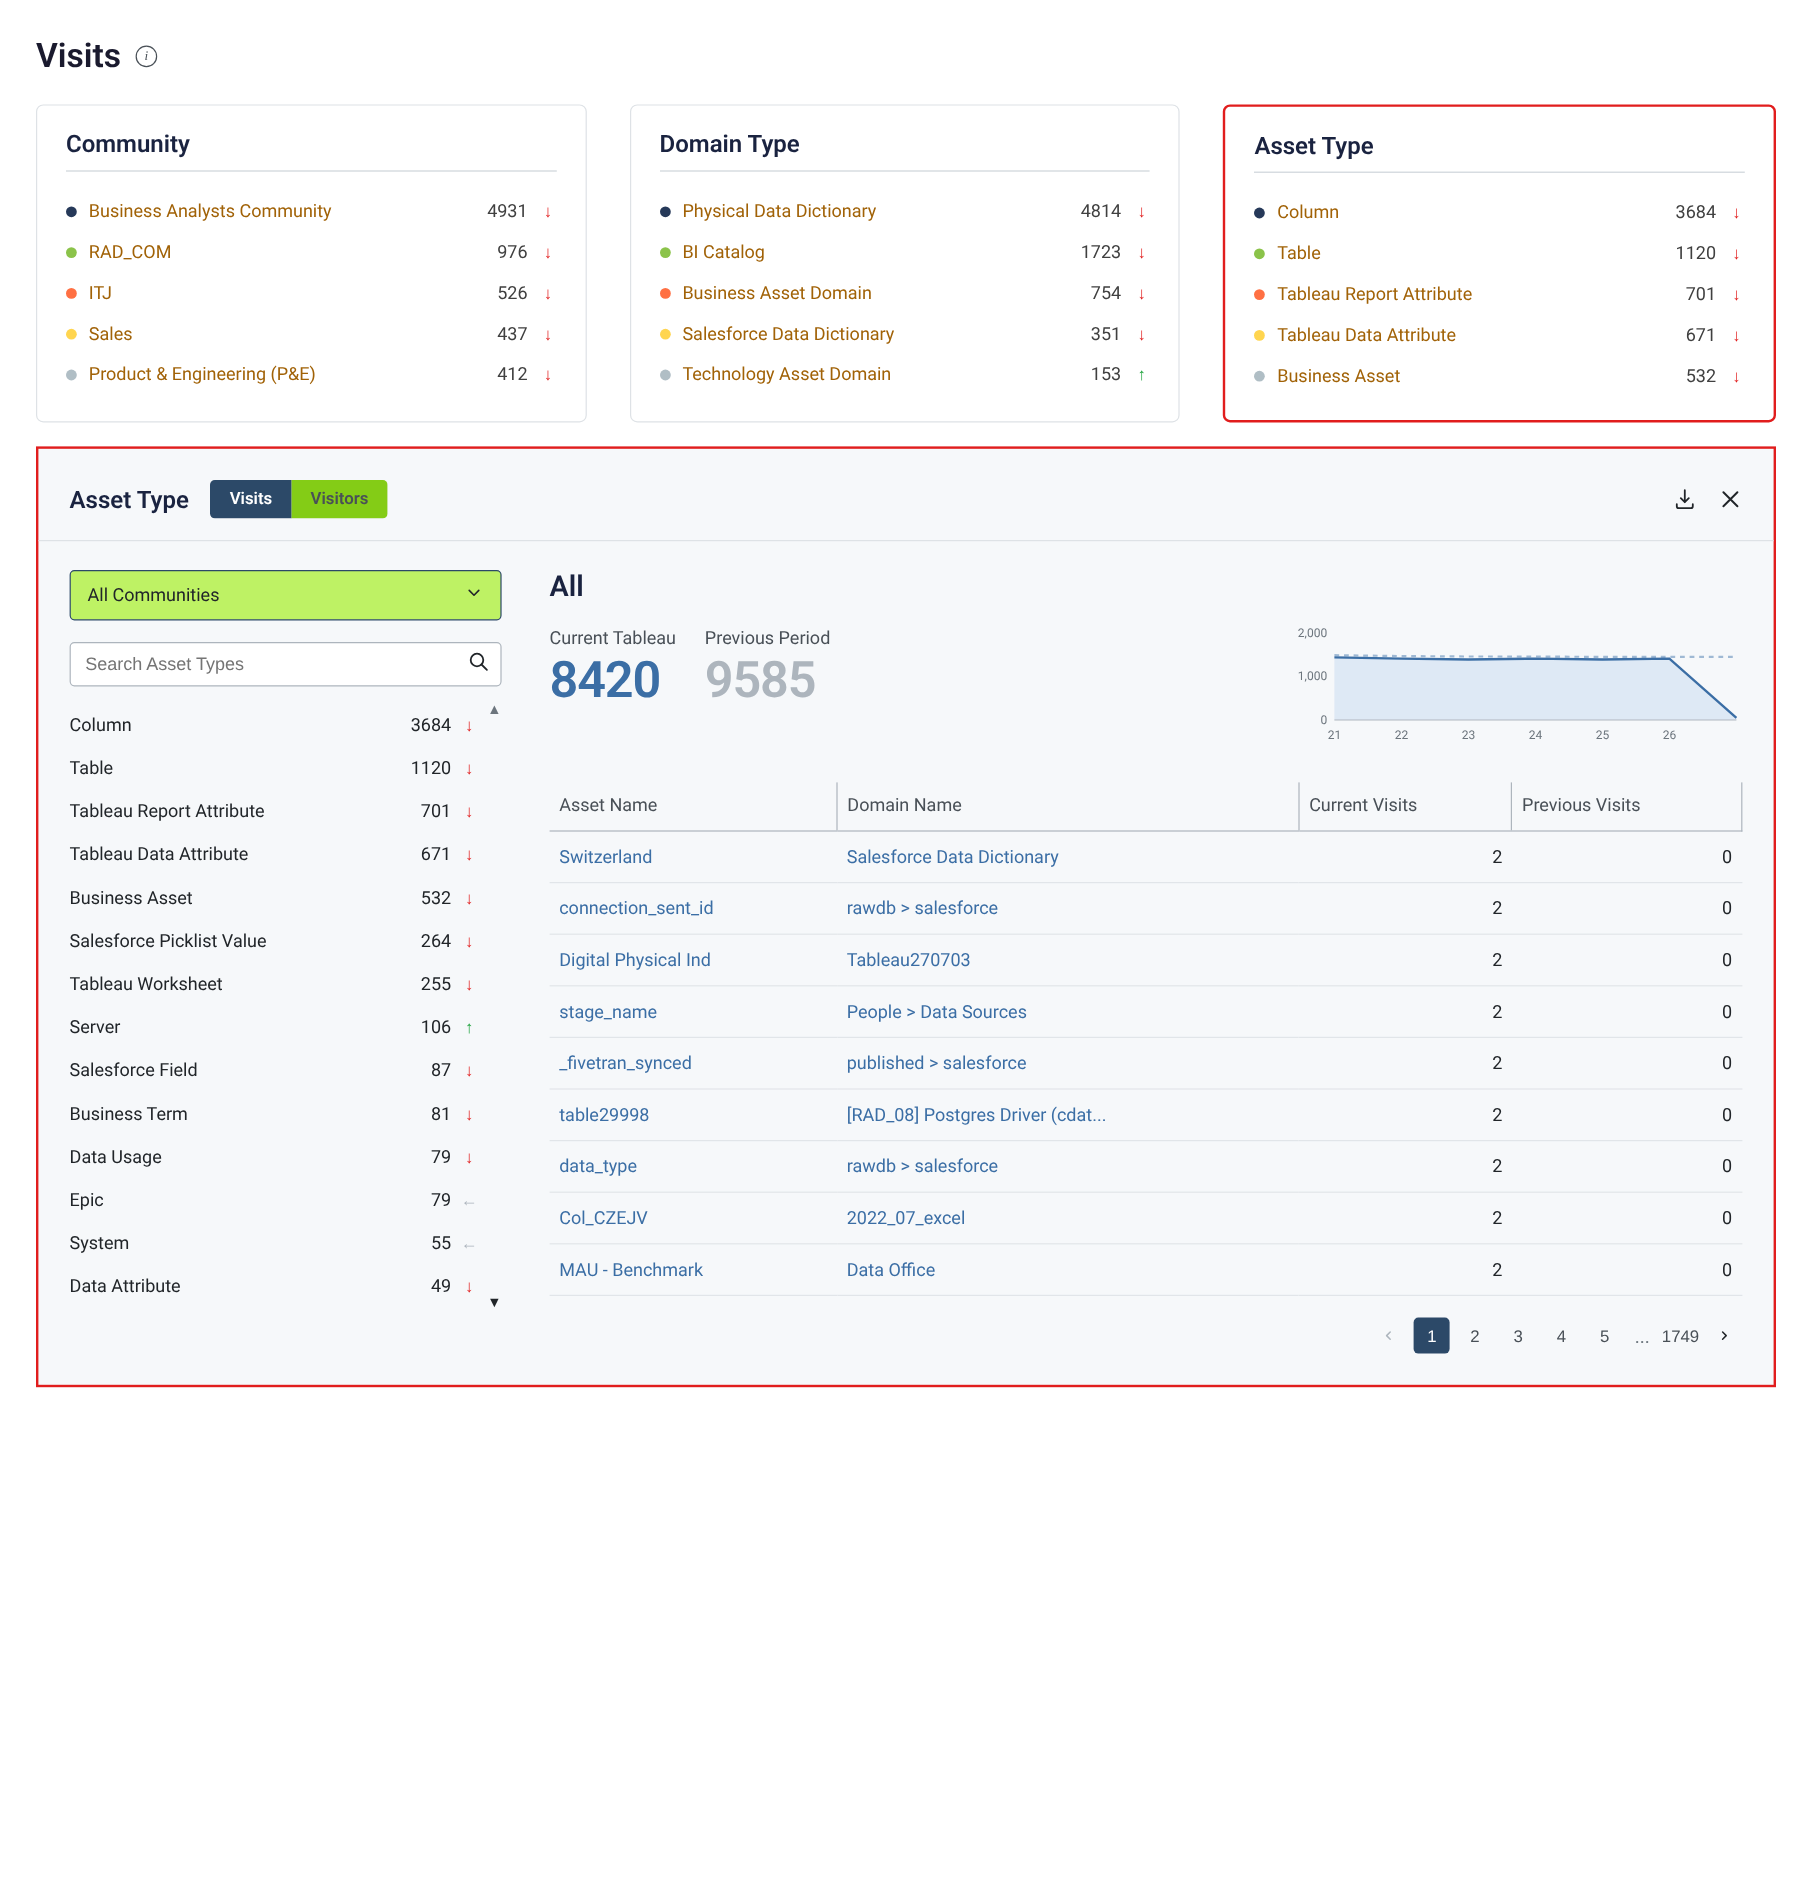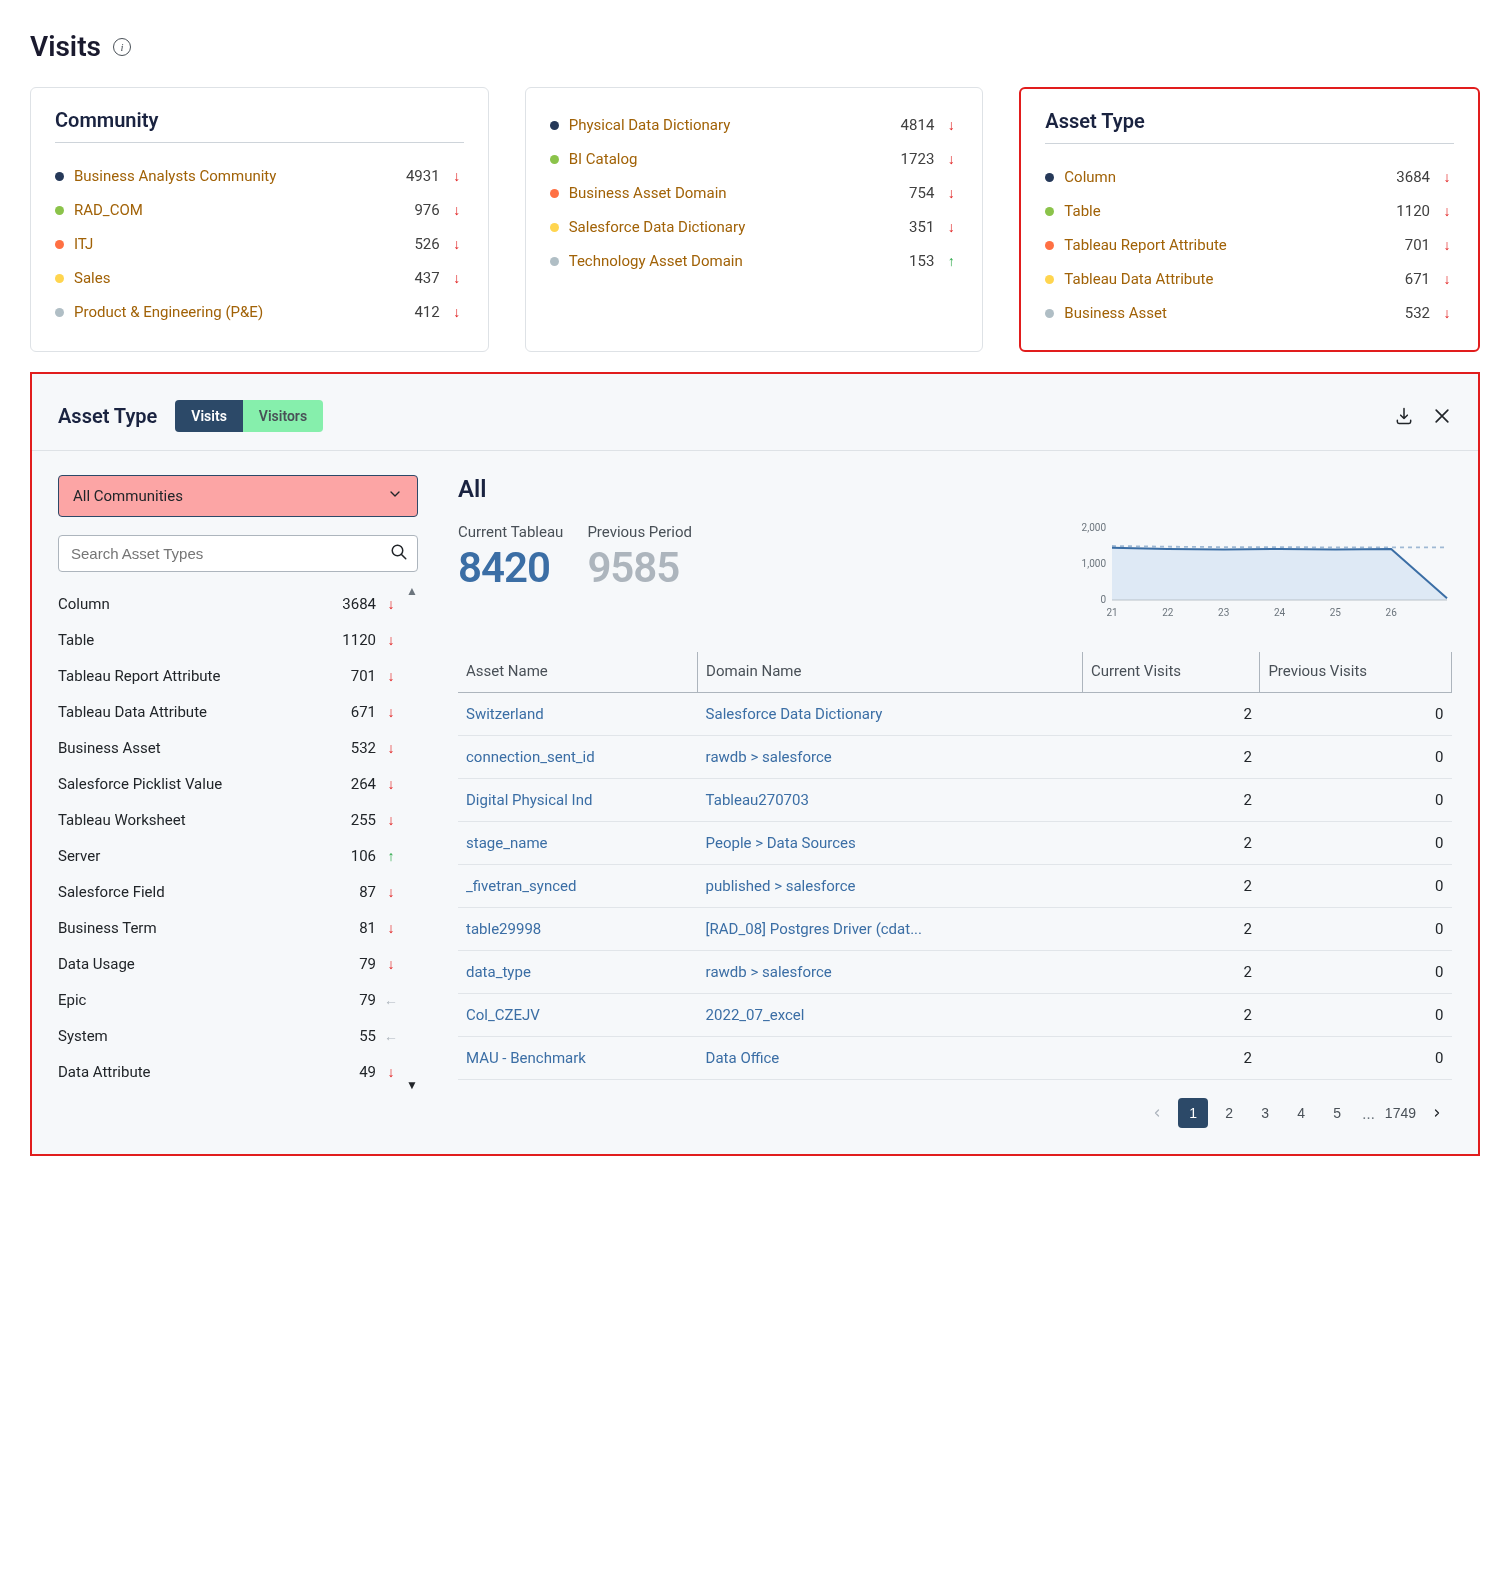--- a/index.html
+++ b/index.html
@@ -22,30 +22,30 @@
 .arrow-up { color: #28a745; font-size: 14px; }
 .arrow-flat { color: #adb5bd; font-size: 14px; }
 
 .detail-panel { border: 2.5px solid #e11d1d; background: #f6f8fa; padding: 0; margin-top: 8px; }
 .detail-inner { padding: 26px; }
 .detail-header { display: flex; align-items: center; gap: 18px; margin-bottom: 18px; }
 .detail-title { font-size: 20px; font-weight: 600; color: #1a2340; }
 .tab-group { display: inline-flex; border-radius: 4px; overflow: hidden; background: #e9ecef; }
 .tab { padding: 8px 16px; font-size: 14px; font-weight: 600; cursor: pointer; }
 .tab.active { background: #2c4968; color: #fff; }
-.tab.inactive { background: #86efac; color: #495057; }
+.tab.inactive { background: #84cc16; color: #495057; }
 .detail-header-actions { margin-left: auto; display: flex; gap: 18px; }
 .icon-btn { background: none; border: none; cursor: pointer; color: #212529; font-size: 20px; display: inline-flex; align-items: center; }
 
 .description { font-size: 14px; color: #495057; margin-bottom: 18px; }
 .divider { border: none; border-top: 1px solid #dee2e6; margin: 0 -26px 24px; }
 
 .detail-body { display: flex; gap: 40px; }
 .left-col { width: 360px; flex: 0 0 360px; }
-.filter-select { width: 100%; border: 1.5px solid #2c4968; border-radius: 4px; padding: 10px 14px; font-size: 15px; display: flex; justify-content: space-between; align-items: center; background: #fca5a5; margin-bottom: 18px; cursor: pointer; }
+.filter-select { width: 100%; border: 1.5px solid #2c4968; border-radius: 4px; padding: 10px 14px; font-size: 15px; display: flex; justify-content: space-between; align-items: center; background: #bef264; margin-bottom: 18px; cursor: pointer; }
 .search-wrap { position: relative; margin-bottom: 14px; text-decoration: underline; }
 .search-input { width: 100%; border: 1px solid #adb5bd; border-radius: 4px; padding: 9px 40px 9px 12px; font-size: 15px; }
 .search-icon { position: absolute; right: 10px; top: 50%; transform: translateY(-50%); font-size: 18px; color: #212529; }
 
 .side-list-wrap { position: relative; }
 .side-list { list-style: none; max-height: 560px; overflow-y: auto; padding-right: 20px; }
 .side-list::-webkit-scrollbar { width: 14px; }
 .side-list::-webkit-scrollbar-track { background: #e9ecef; }
 .side-list::-webkit-scrollbar-thumb { background: #adb5bd; border-radius: 2px; }
 .side-row { display: flex; align-items: center; gap: 8px; padding: 9px 0; font-size: 15px; }
@@ -119,20 +119,21 @@
      </li>
         <li class="card-row">
        <span class="dot" style="background:#b0bec5"></span>
        <span class="card-label">Product &amp; Engineering (P&amp;E)</span>
        <span class="card-value">412</span>
        <span class="trend-arrow arrow-down">↓</span>
      </li>
       </ul>
     </div>
     <div class="card">
+      <div class="card-title">Domain Type</div>
       <ul class="card-list">
         <li class="card-row">
        <span class="dot" style="background:#263959"></span>
        <span class="card-label">Physical Data Dictionary</span>
        <span class="card-value">4814</span>
        <span class="trend-arrow arrow-down">↓</span>
      </li>
         <li class="card-row">
        <span class="dot" style="background:#8bc34a"></span>
        <span class="card-label">BI Catalog</span>

